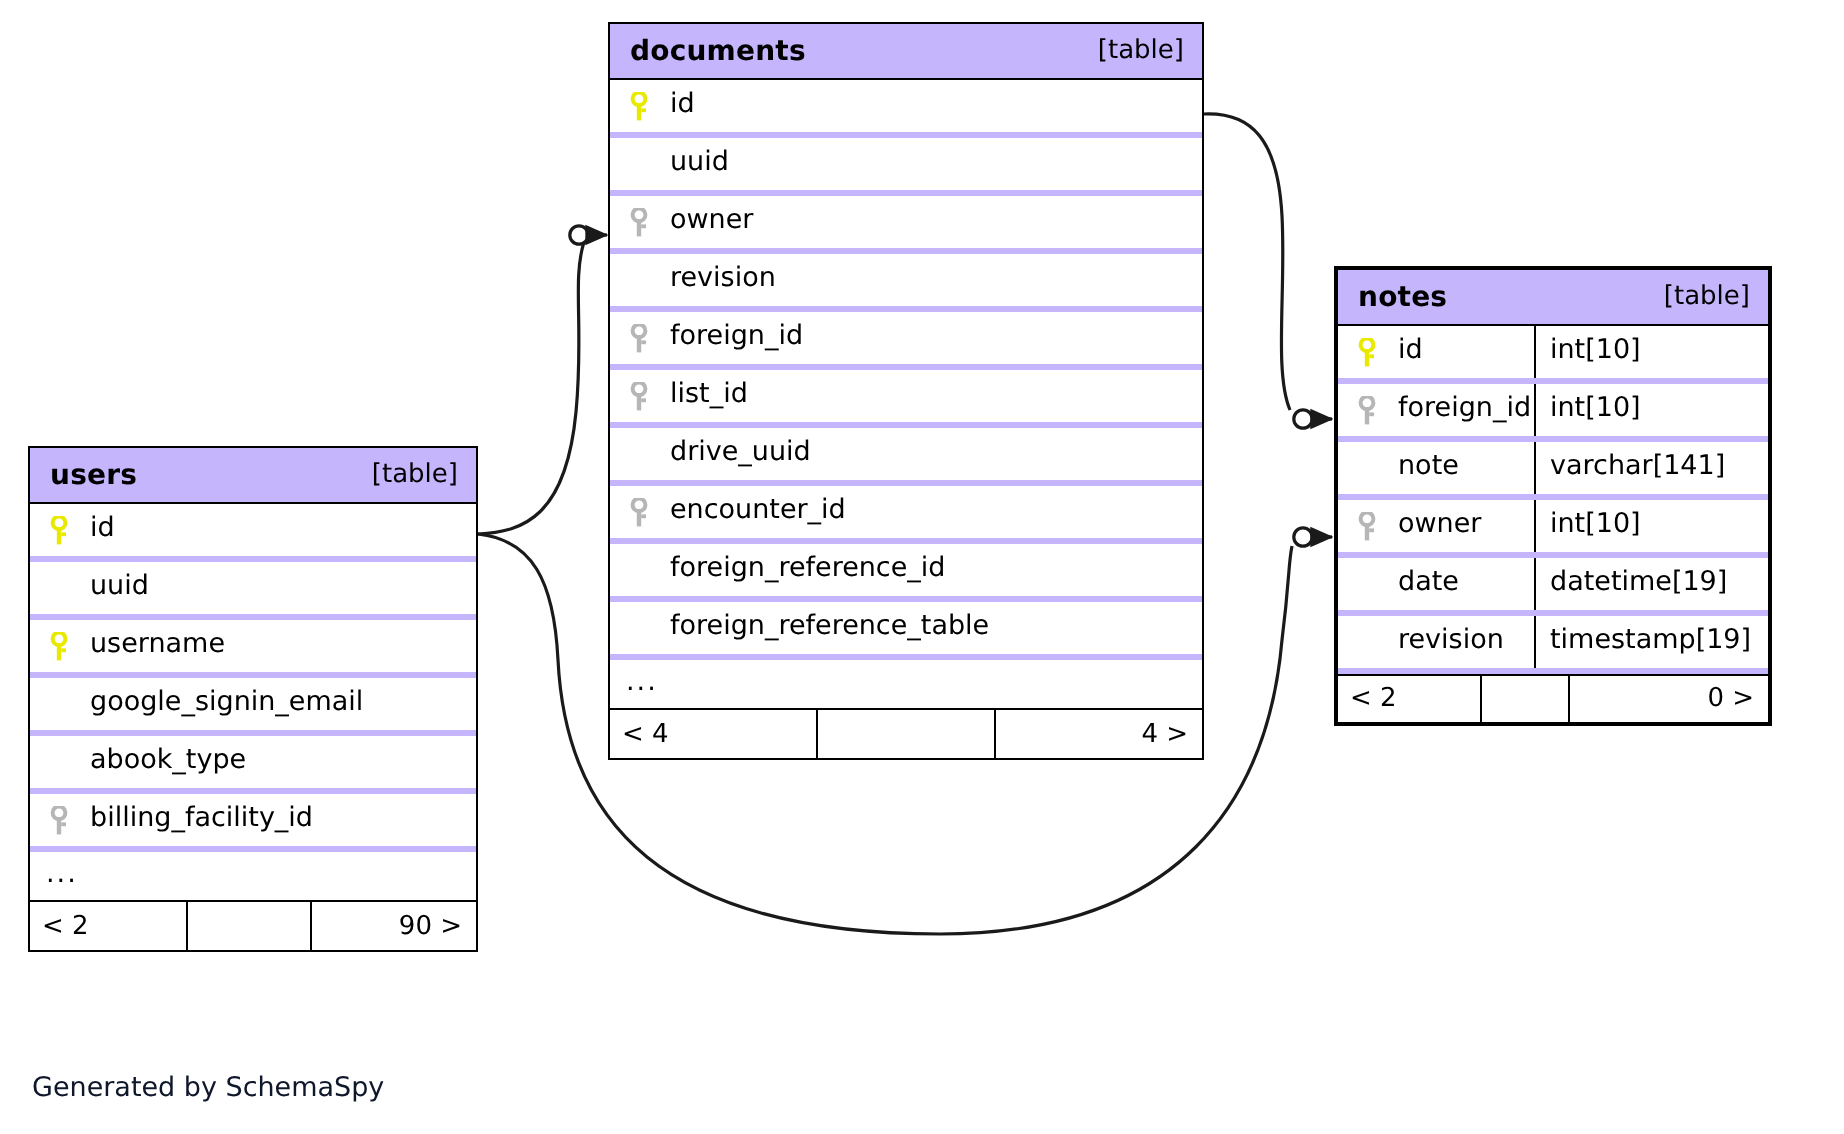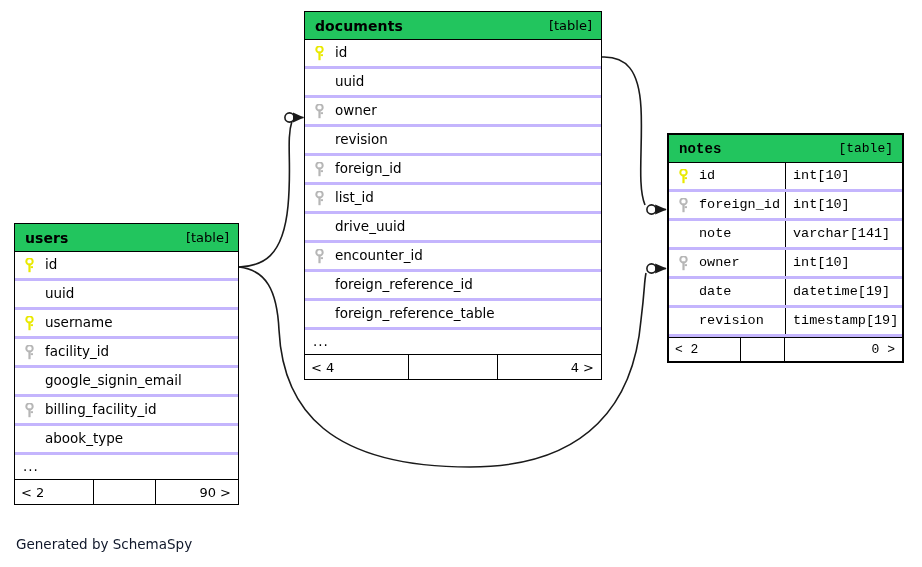--- a/index.html
+++ b/index.html
@@ -43,21 +43,21 @@
     box-sizing: border-box;
     font-size: 13.5px;
     line-height: 1;
   }
   .table-box.highlight {
     border: 2px solid #000000;
   }
 
   .tbl-header {
     height: 28px;
-    background: #22c55e;
+    background: #c4b5fd;
     border-bottom: 1px solid #000000;
     box-sizing: border-box;
     display: flex;
     align-items: center;
     justify-content: space-between;
     padding: 0 9px 0 10px;
   }
   .tbl-title {
     font-weight: bold;
     font-size: 14px;
@@ -134,21 +134,21 @@
     border-right: 1px solid #000000;
   }
   .foot-cell:last-child { border-right: none; }
   .foot-left   { justify-content: flex-start; padding-left: 6px; }
   .foot-mid    { justify-content: center; }
   .foot-right  { justify-content: flex-end; padding-right: 7px; }
 
   
   #tbl-users     { left: 14px;  top: 223px; width: 225px; }
   #tbl-documents { left: 304px; top: 11px;  width: 298px; }
-  #tbl-notes     { left: 667px; top: 133px; width: 237px; font-family: Liberation Mono, monospace; }
+  #tbl-notes     { left: 667px; top: 133px; width: 219px; }
 
   #tbl-users   .foot-c1 { flex: 0 0 79px; }
   #tbl-users   .foot-c2 { flex: 0 0 62px; }
   #tbl-users   .foot-c3 { flex: 1 1 auto; }
 
   #tbl-documents .foot-c1 { flex: 0 0 104px; }
   #tbl-documents .foot-c2 { flex: 0 0 89px; }
   #tbl-documents .foot-c3 { flex: 1 1 auto; }
 
   #tbl-notes   .foot-c1 { flex: 0 0 72px; }
@@ -231,57 +231,45 @@
           <svg width="9" height="15" viewBox="0 0 9 15">
               <circle cx="4.5" cy="3.4" r="3.2" fill="none" stroke="#e9e900" stroke-width="2"></circle>
               <rect x="3.4" y="5.6" width="2.2" height="8.6" fill="#e9e900"></rect>
               <rect x="5.6" y="8.2" width="2.4" height="1.9" fill="#e9e900"></rect>
             </svg>
         </span>
         <span class="col-name-label">username</span>
       </span>
     </div>
 
-    <div class="tbl-row">
-      <span class="cell-name">
-        <span class="keyslot">
-          <svg width="9" height="15" viewBox="0 0 9 15">
-              <circle cx="4.5" cy="3.4" r="3.2" fill="none" stroke="#b6b6b6" stroke-width="2"></circle>
-              <rect x="3.4" y="5.6" width="2.2" height="8.6" fill="#b6b6b6"></rect>
-              <rect x="5.6" y="8.2" width="2.4" height="1.9" fill="#b6b6b6"></rect>
-            </svg>
-        </span>
-        <span class="col-name-label">facility_id</span>
-      </span>
-    </div>
 
     <div class="tbl-row">
       <span class="cell-name">
         <span class="keyslot"></span>
         <span class="col-name-label">google_signin_email</span>
       </span>
     </div>
 
     <div class="tbl-row">
       <span class="cell-name">
+        <span class="keyslot"></span>
+        <span class="col-name-label">abook_type</span>
+      </span>
+    </div>
+
+    <div class="tbl-row">
+      <span class="cell-name">
         <span class="keyslot">
           <svg width="9" height="15" viewBox="0 0 9 15">
               <circle cx="4.5" cy="3.4" r="3.2" fill="none" stroke="#b6b6b6" stroke-width="2"></circle>
               <rect x="3.4" y="5.6" width="2.2" height="8.6" fill="#b6b6b6"></rect>
               <rect x="5.6" y="8.2" width="2.4" height="1.9" fill="#b6b6b6"></rect>
             </svg>
         </span>
         <span class="col-name-label">billing_facility_id</span>
-      </span>
-    </div>
-
-    <div class="tbl-row">
-      <span class="cell-name">
-        <span class="keyslot"></span>
-        <span class="col-name-label">abook_type</span>
       </span>
     </div>
 
     <div class="row-more">...</div>
 
     <div class="tbl-footer">
       <span class="foot-cell foot-c1 foot-left">&lt; 2</span>
       <span class="foot-cell foot-c2 foot-mid"></span>
       <span class="foot-cell foot-c3 foot-right">90 &gt;</span>
     </div>

